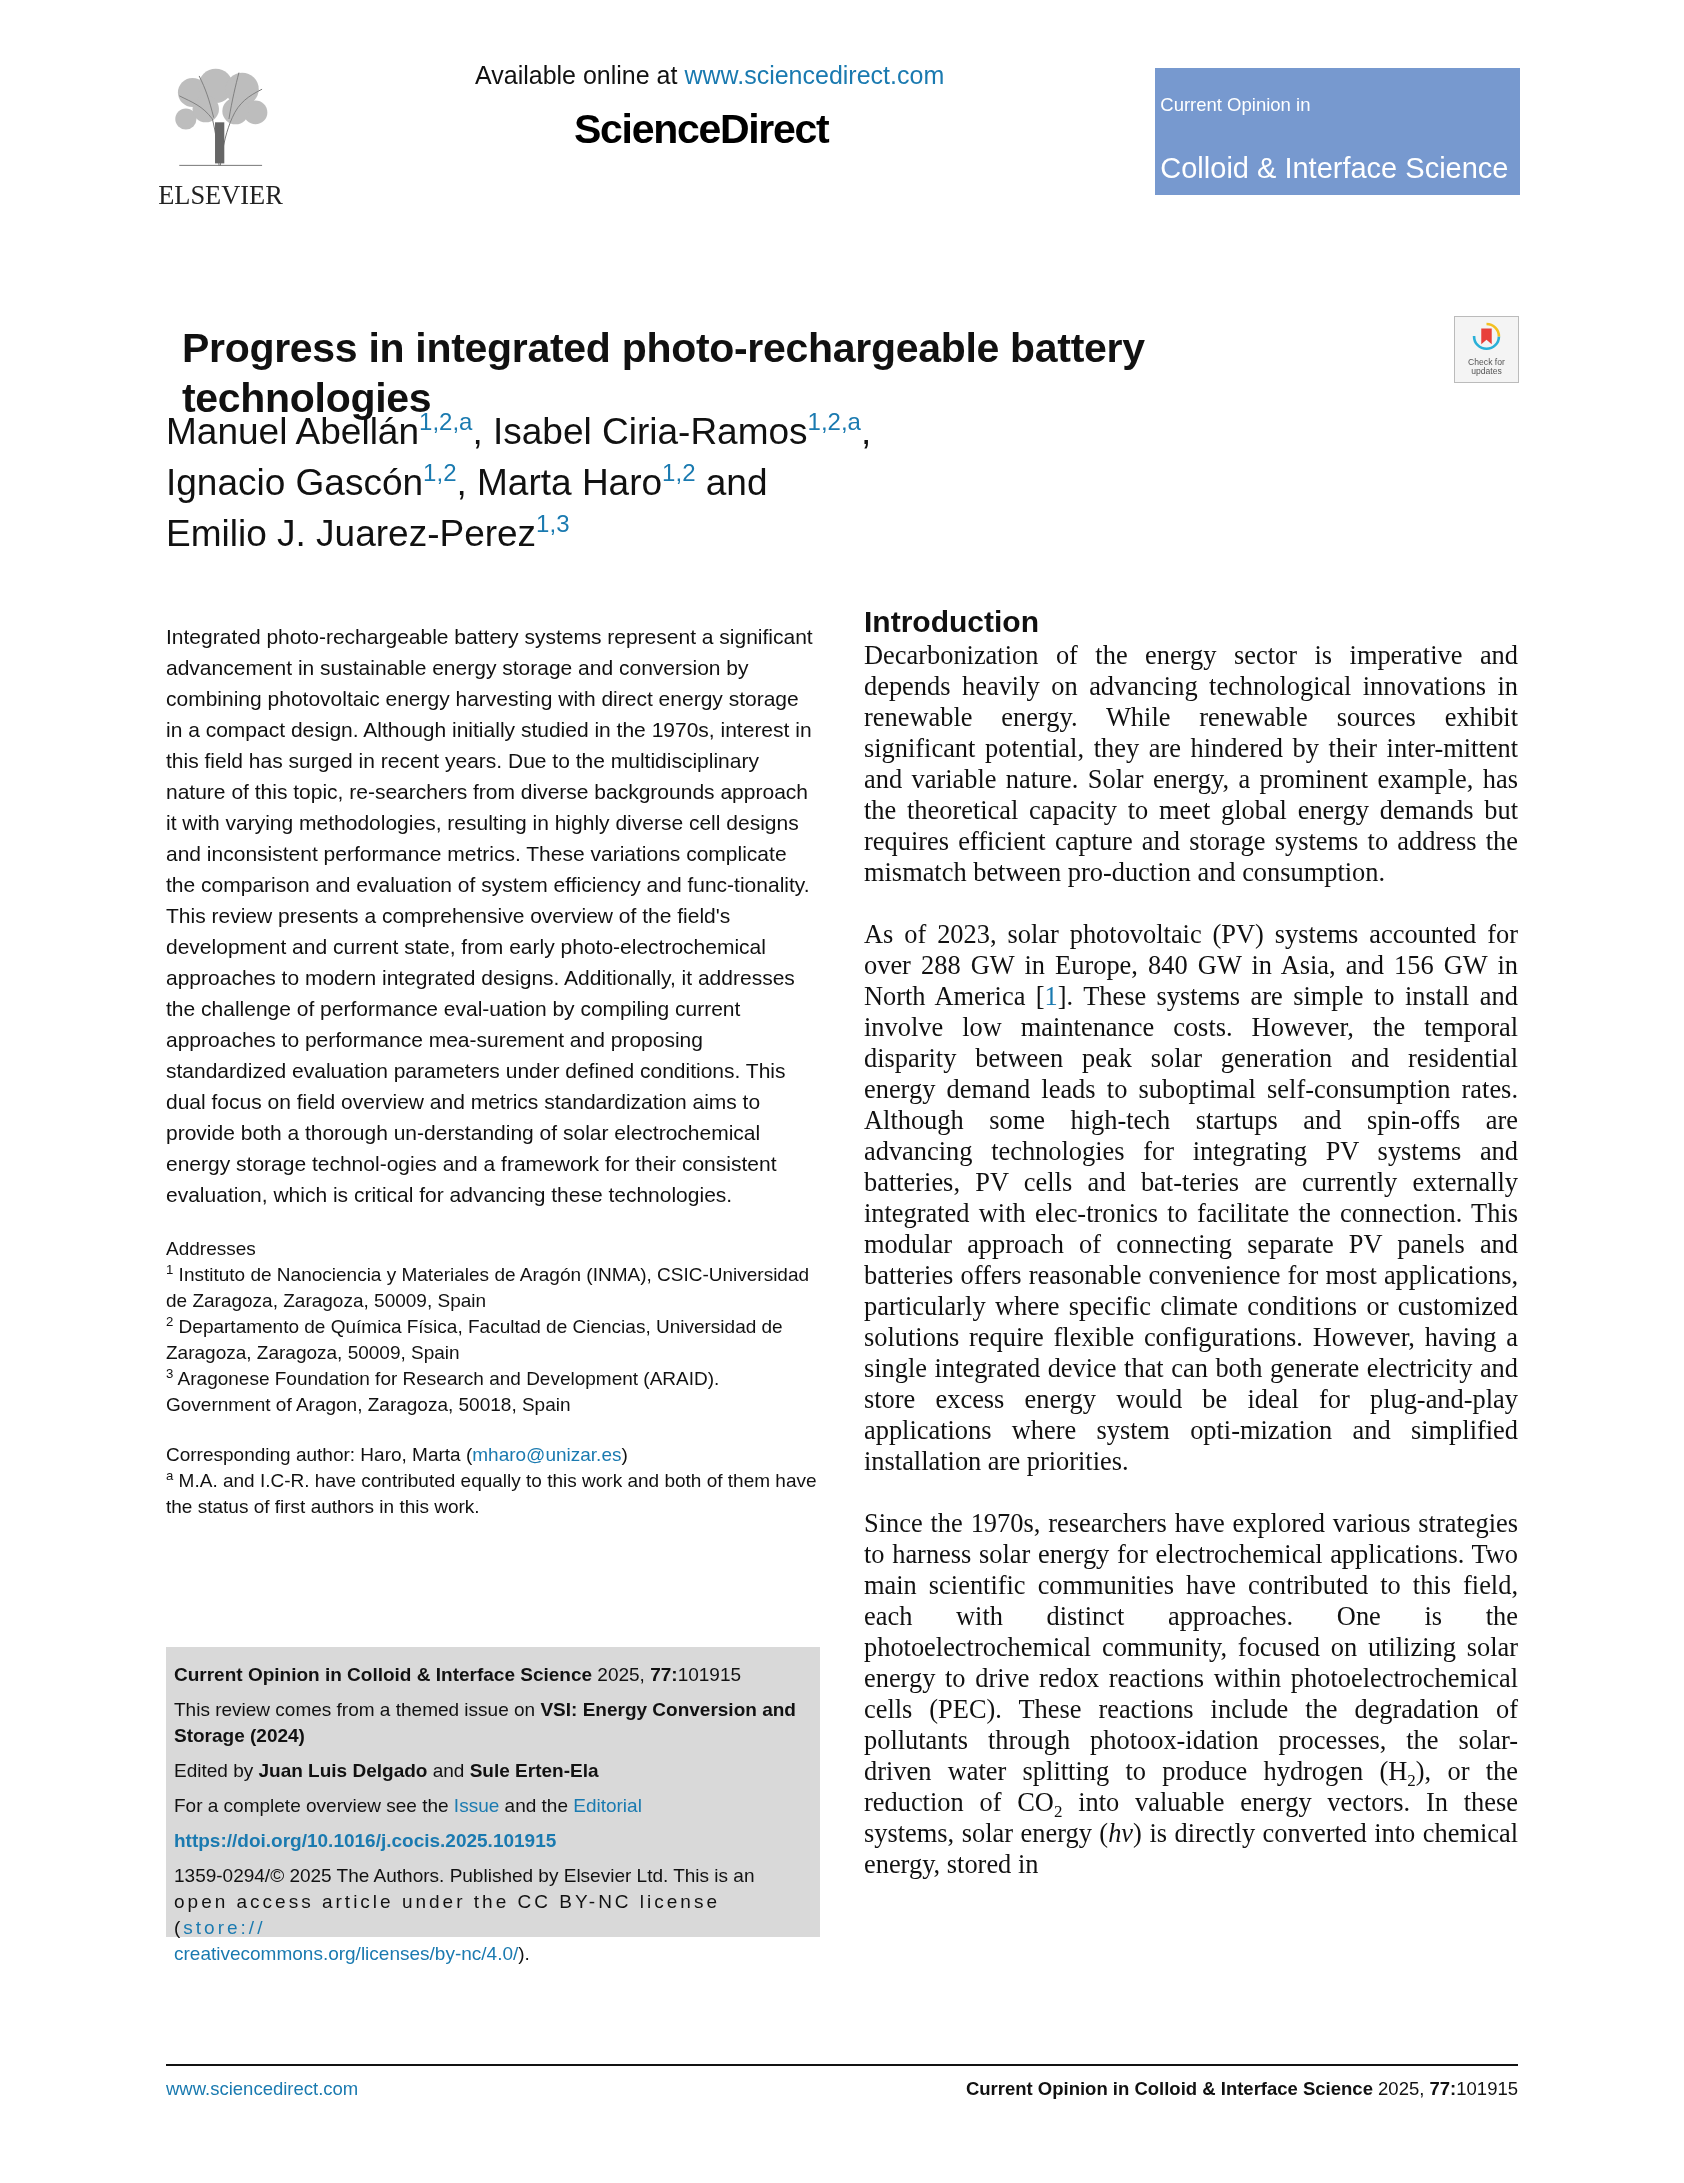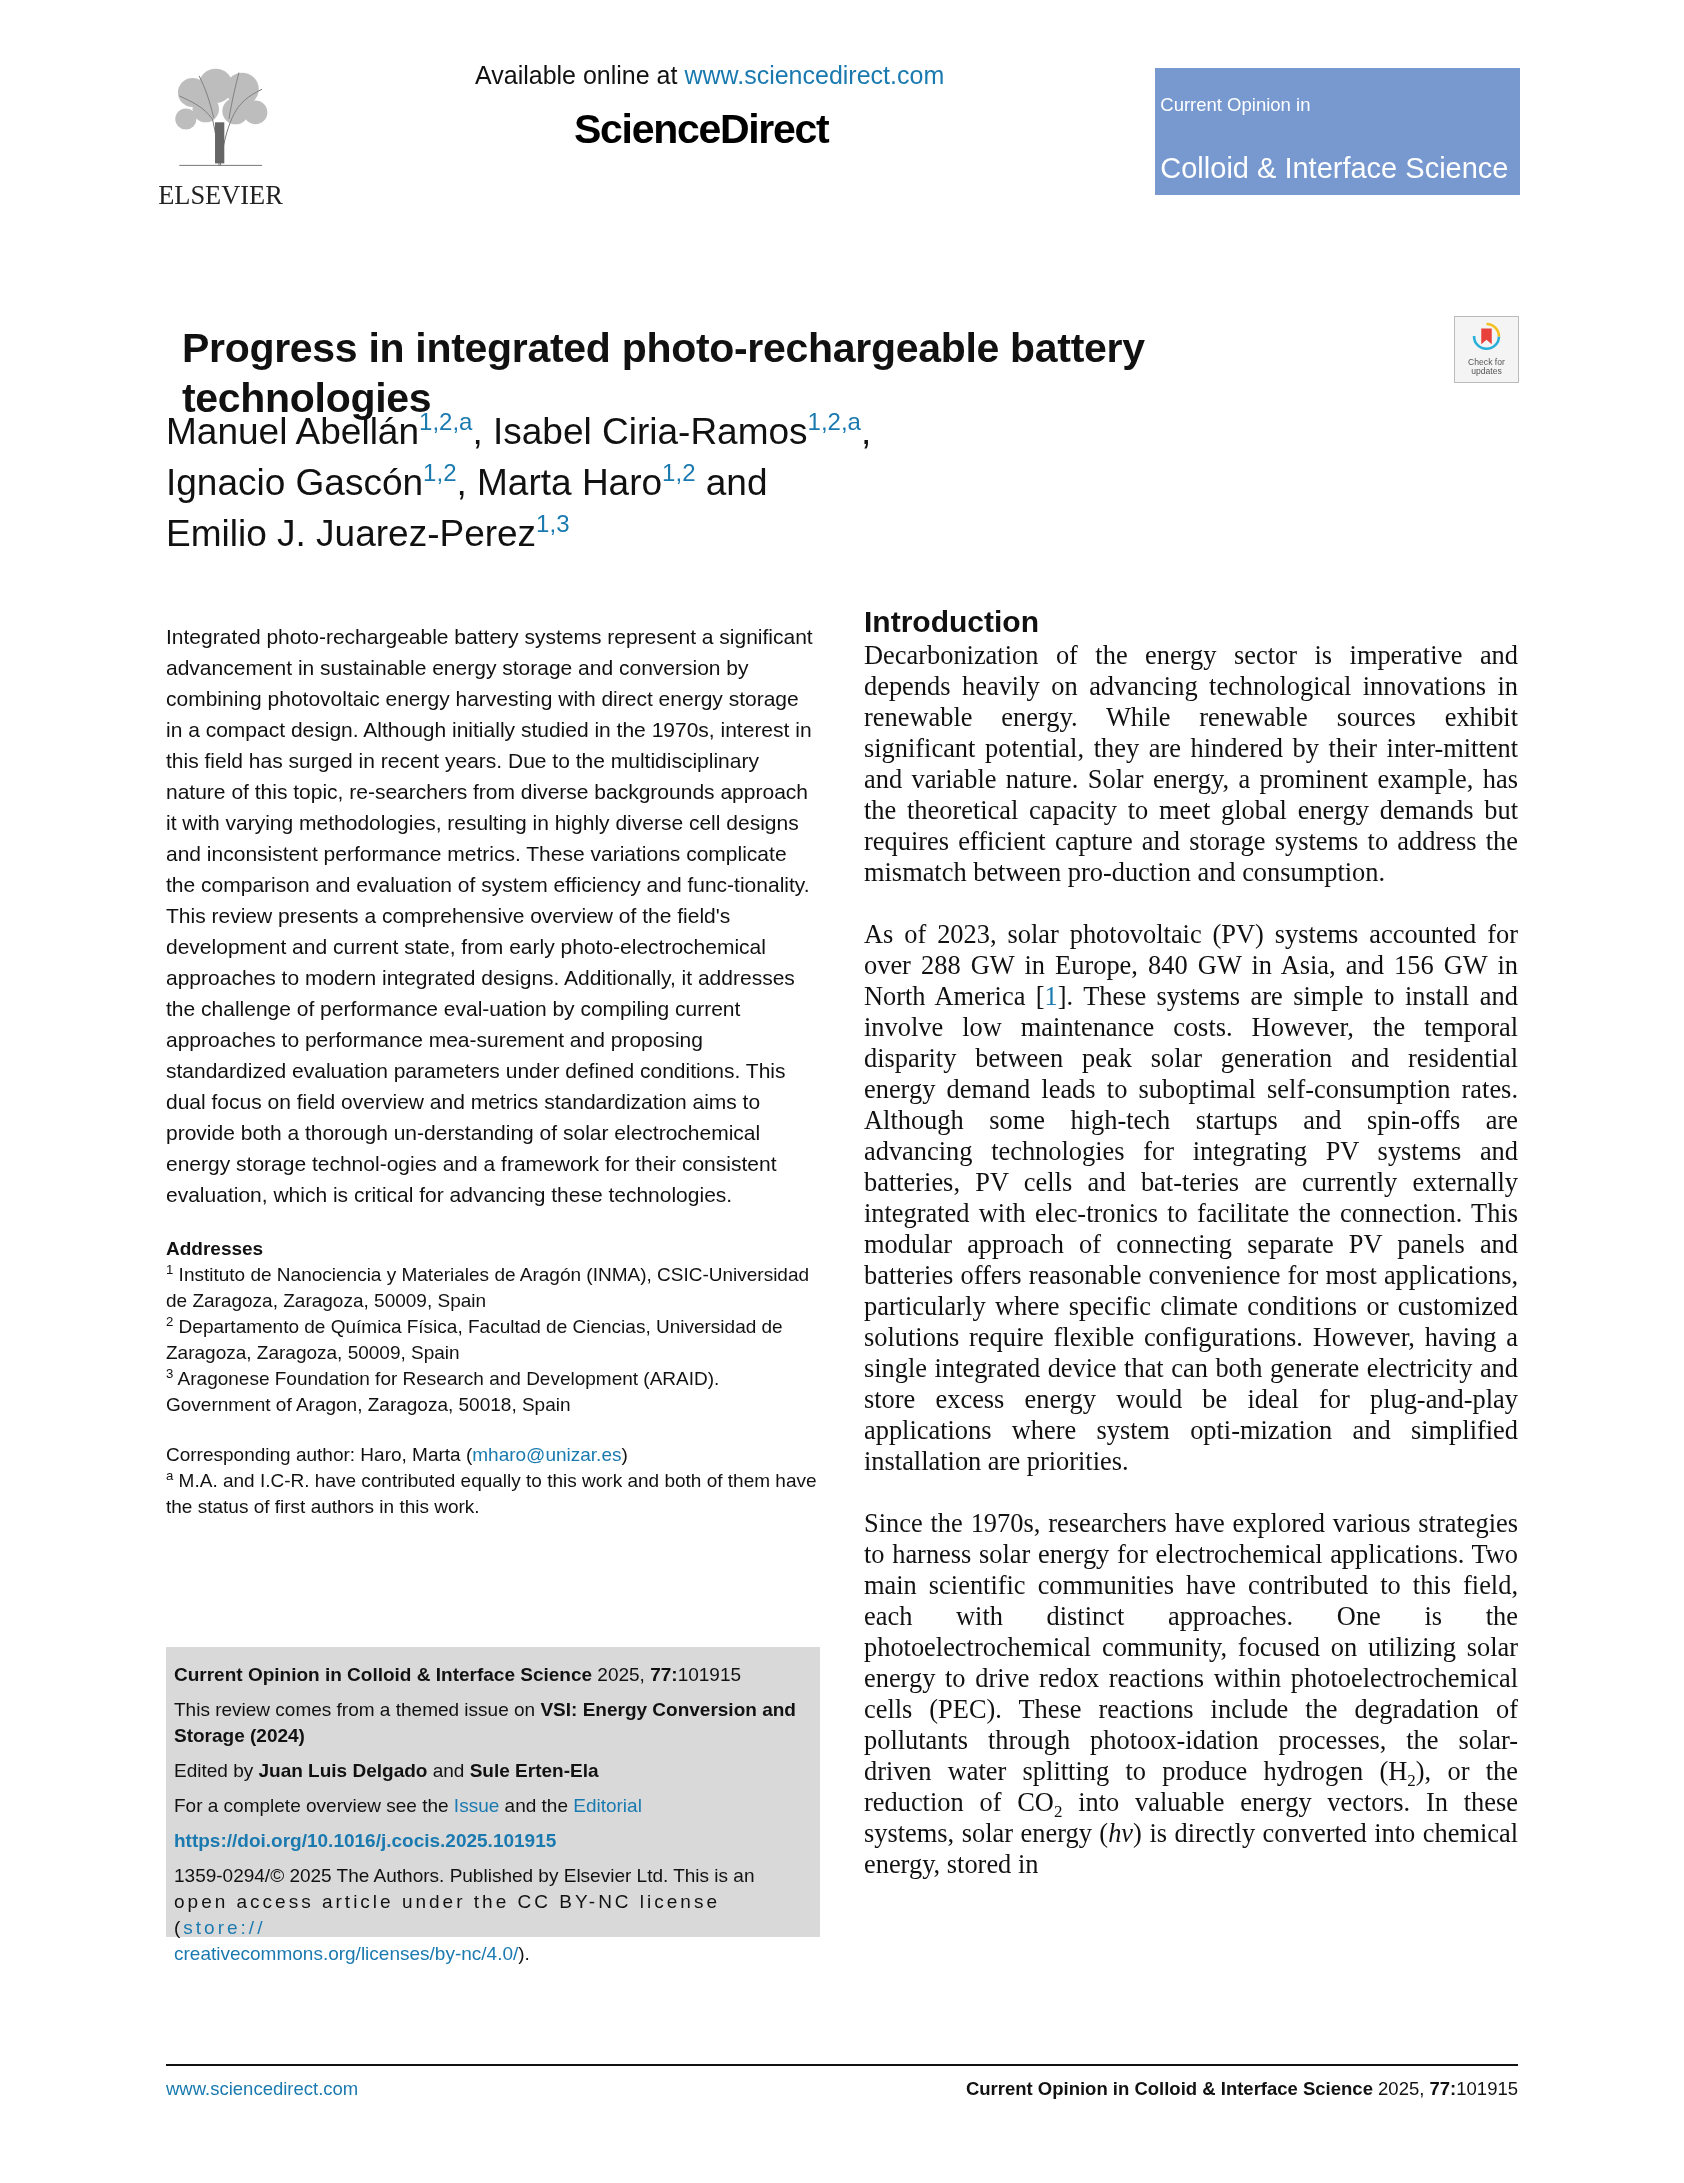--- a/index.html
+++ b/index.html
@@ -24,21 +24,21 @@
   #authors { position: absolute; left: 166px; top: 406px; width: 1188px; font-size: 37px; line-height: 51px; color: #111; }
   #authors sup { color: #1a7ab0; font-size: 24px; vertical-align: 14.5px; line-height: 0; }
   #check-updates { position: absolute; left: 1454px; top: 316px; width: 63px; height: 65px; border: 1.3px solid #bbb; background: #f4f4f4; border-radius: 0; }
   #check-updates .badge { position: absolute; left: 17px; top: 5.3px; width: 29px; height: 34px; }
   #check-updates .lbl { position: absolute; left: 0; width: 63px; top: 41px; text-align: center; font-size: 8.6px; line-height: 9.2px; color: #555; }
 
   
   #left-col { position: absolute; left: 166px; top: 621px; width: 654px; }
   #abstract { font-size: 21px; line-height: 31px; color: #111; text-align: left; margin: 0; }
   #addresses { margin-top: 26.4px; font-size: 19px; line-height: 26px; color: #111; }
-  #addresses .head { font-weight: bold; }
+  #addresses .head { font-weight: normal; }
   #addresses sup { font-size: 13.2px; vertical-align: 6.6px; line-height: 0; }
   #corresponding { margin-top: 24px; font-size: 19px; line-height: 26px; }
   #corresponding sup { font-size: 13.2px; vertical-align: 6.6px; line-height: 0; }
 
   #info-box { position: absolute; left: 166px; top: 1647px; width: 654px; height: 290px; background: #d9d9d9; box-sizing: border-box; padding: 14.5px 13.2px 0 8px; font-size: 19px; color: #111; }
   #info-box p { margin: 0 0 9.2px 0; line-height: 26px; }
   #info-box .b { font-weight: bold; }
   #info-box .spaced { letter-spacing: 3px; }
 
   

